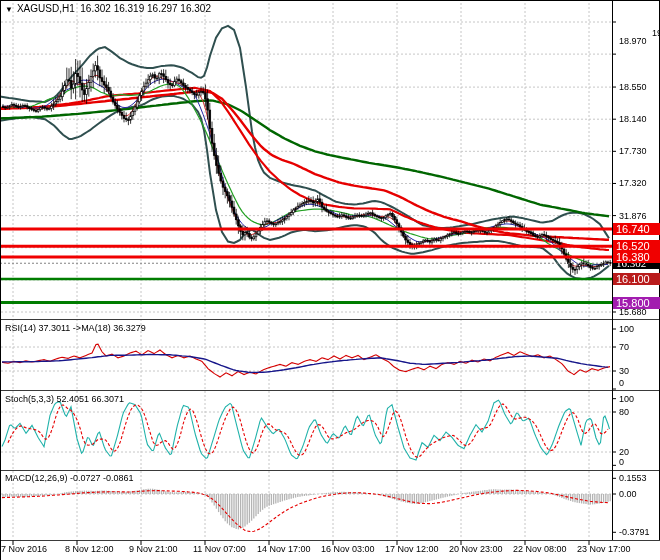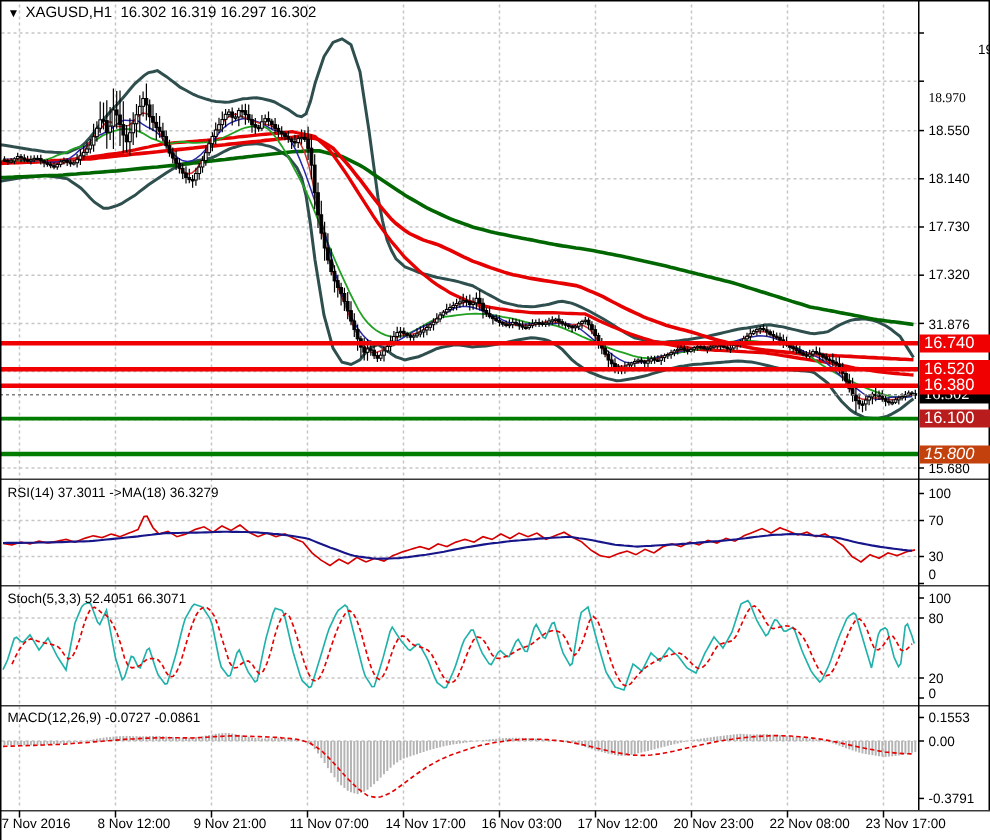--- a/index.html
+++ b/index.html
@@ -944,21 +944,21 @@
       <line x1="612" y1="532.2891" x2="616" y2="532.2891" stroke="#000"></line>
     </svg>
   <div id="labels">
     <div id="title">
       <span class="arr">▼</span><span>XAGUSD,H1</span>&nbsp;&nbsp;<span>16.302 16.319 16.297 16.302</span>
     </div>
     <div class="panelabel" style="top:323px">RSI(14) 37.3011  -&gt;MA(18) 36.3279</div>
     <div class="panelabel" style="top:394px">Stoch(5,3,3) 52.4051 66.3071</div>
     <div class="panelabel" style="top:473px">MACD(12,26,9) -0.0727 -0.0861</div>
   <div class="lbl " style="left: 619px; top: 28px; margin-left: 33px;">19.380</div>
-      <div class="lbl " style="left: 619px; top: 60px; font-family: Liberation Serif, serif;">18.970</div>
+      <div class="lbl " style="left: 619px; top: 36px;">18.970</div>
       <div class="lbl " style="left: 619px; top: 82px;">18.550</div>
       <div class="lbl " style="left: 619px; top: 114px;">18.140</div>
       <div class="lbl " style="left: 619px; top: 146px;">17.730</div>
       <div class="lbl " style="left: 619px; top: 178px;">17.320</div>
       <div class="lbl " style="left: 619px; top: 211px;">31.876</div>
       <div class="lbl " style="left: 619px; top: 307px;">15.680</div>
       <div class="lbl " style="left: 619px; top: 324px;">100</div>
       <div class="lbl " style="left: 619px; top: 342px;">70</div>
       <div class="lbl " style="left: 619px; top: 366px;">30</div>
       <div class="lbl " style="left: 619px; top: 378px;">0</div>
@@ -977,15 +977,15 @@
       <div class="lbl " style="left: 321px; top: 544px;">16 Nov 03:00</div>
       <div class="lbl " style="left: 385px; top: 544px;">17 Nov 12:00</div>
       <div class="lbl " style="left: 449px; top: 544px;">20 Nov 23:00</div>
       <div class="lbl " style="left: 513px; top: 544px;">22 Nov 08:00</div>
       <div class="lbl " style="left: 577px; top: 544px;">23 Nov 17:00</div>
       <div class="lbl badge" style="left: 613px; top: 257px; background: rgb(0, 0, 0); font-family: Liberation Serif, serif;">16.302</div>
       <div class="lbl badge" style="left: 613px; top: 223px; background: rgb(240, 0, 0);">16.740</div>
       <div class="lbl badge" style="left: 613px; top: 240px; background: rgb(240, 0, 0);">16.520</div>
       <div class="lbl badge" style="left: 613px; top: 251px; background: rgb(240, 0, 0);">16.380</div>
       <div class="lbl badge" style="left: 613px; top: 273px; background: #b91c1c;">16.100</div>
-      <div class="lbl badge" style="left: 613px; top: 297px; background: #c2410c; font-style: italic;">15.800</div>
+      <div class="lbl badge" style="left: 613px; top: 297px; background: #a21caf;">15.800</div>
     </div>
 </div>
 
 </body></html>

